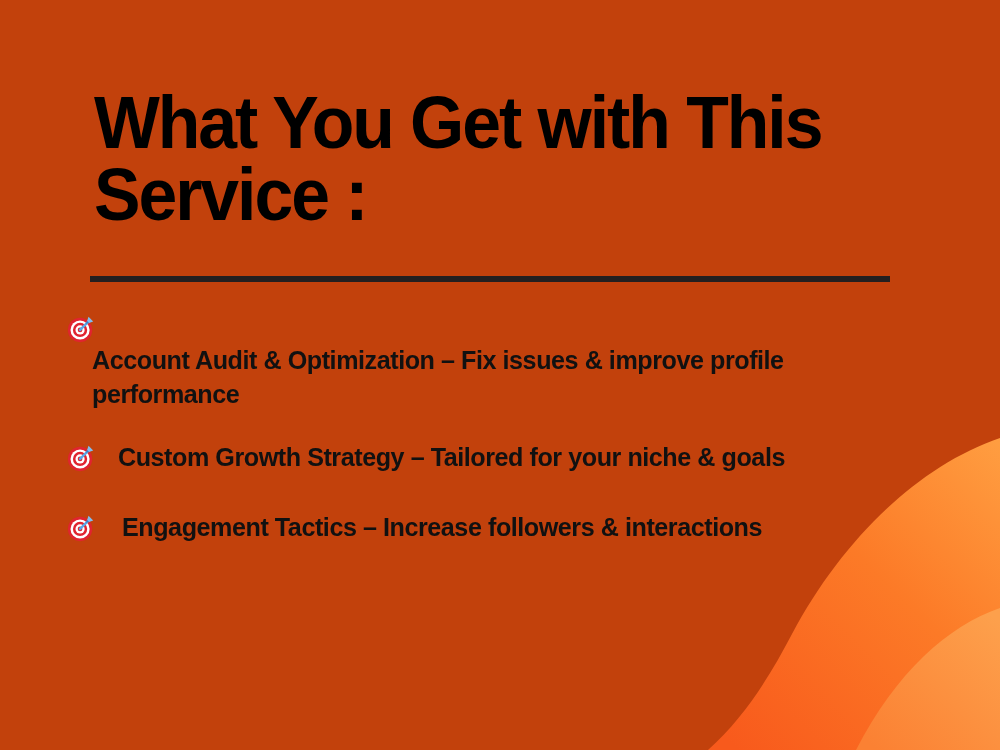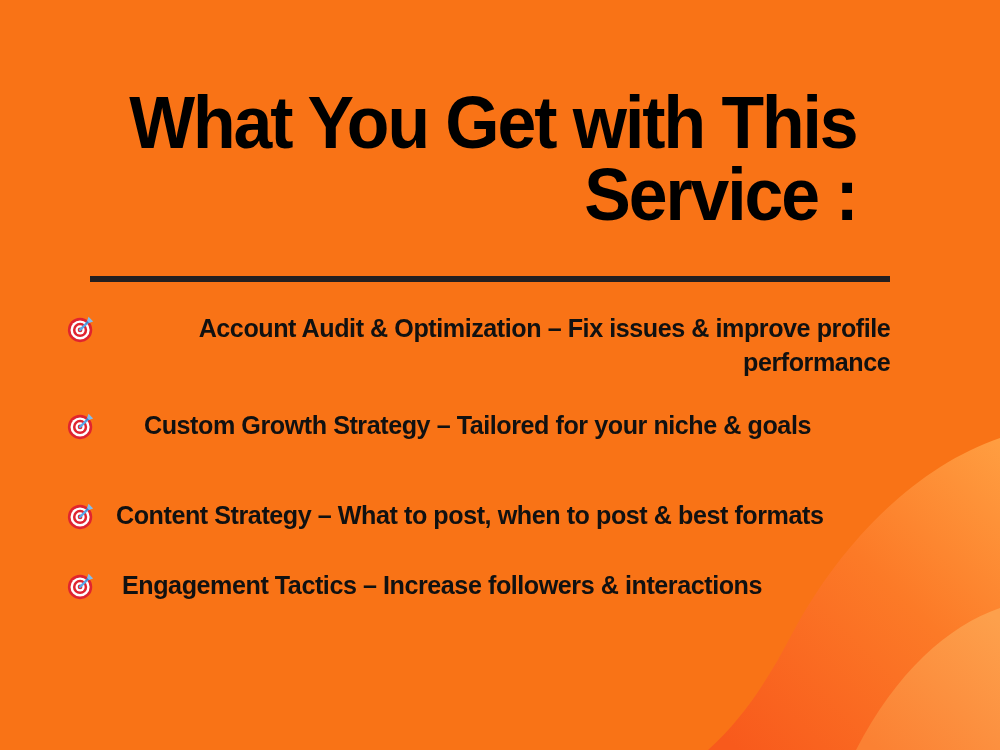--- a/index.html
+++ b/index.html
@@ -12,23 +12,22 @@
     height: 750px;
     background: #ffffff;
     font-family: "Liberation Sans", sans-serif;
     overflow: hidden;
   }
 
   .slide {
     position: relative;
     width: 1000px;
     height: 750px;
-    background: #f97316;
+    background: #c2410c;
     overflow: hidden;
-    text-align: right;
   }
 
   
   .corner-decor {
     position: absolute;
     right: 0;
     bottom: 0;
     width: 340px;
     height: 330px;
     pointer-events: none;
@@ -108,23 +107,23 @@
     font-size: 25.5px;
     line-height: 1.32;
     letter-spacing: -0.45px;
     color: #111111;
     margin-left: 20px;
     transform: scaleX(0.985);
     transform-origin: left top;
   }
 
   
-  .row-1 { margin-bottom: 30px; }
+  .row-1 { margin-bottom: 30px; flex-direction: column; }
   .row-1 .bullet-text { margin-left: 26px; max-width: 780px; }
-  .row-2 { margin-bottom: 56px; gap: 26px; }
+  .row-2 { margin-bottom: 36px; }
   .row-2 .bullet-text { margin-left: 22px; }
   .row-3 { margin-bottom: 36px; }
   .row-3 .bullet-text { margin-left: 20px; }
   .row-4 .bullet-text { margin-left: 26px; }
 </style>
 </head>
 <body>
 
 <div class="slide">
 
@@ -182,35 +181,20 @@
           <circle cx="15" cy="17" r="4.9" fill="#FFFFFF"></circle>
           <circle cx="15" cy="17" r="2.5" fill="#E0242F"></circle>
           <path d="M15 17 L25 7" stroke="#5AA7E8" stroke-width="2.6" stroke-linecap="round"></path>
           <path d="M24 3 L29 8 L24.5 9.5 L22.5 7.5 Z" fill="#7FBDF0"></path>
           <path d="M22.5 7.5 L24.5 9.5 L21 10.5 Z" fill="#3C7FC4"></path>
         </svg>
       </span>
       <span class="bullet-text">Custom Growth Strategy – Tailored for your niche &amp; goals</span>
     </li>
 
-    <li class="bullet-item row-3">
-      <span class="bullet-icon">
-        <svg viewBox="0 0 32 32" xmlns="http://www.w3.org/2000/svg" aria-hidden="true">
-          <circle cx="15" cy="17" r="13" fill="#E0242F"></circle>
-          <circle cx="15" cy="17" r="10.2" fill="#FFFFFF"></circle>
-          <circle cx="15" cy="17" r="7.6" fill="#E0242F"></circle>
-          <circle cx="15" cy="17" r="4.9" fill="#FFFFFF"></circle>
-          <circle cx="15" cy="17" r="2.5" fill="#E0242F"></circle>
-          <path d="M15 17 L25 7" stroke="#5AA7E8" stroke-width="2.6" stroke-linecap="round"></path>
-          <path d="M24 3 L29 8 L24.5 9.5 L22.5 7.5 Z" fill="#7FBDF0"></path>
-          <path d="M22.5 7.5 L24.5 9.5 L21 10.5 Z" fill="#3C7FC4"></path>
-        </svg>
-      </span>
-      <span class="bullet-text">Content Strategy – What to post, when to post &amp; best formats</span>
-    </li>
 
     <li class="bullet-item row-4">
       <span class="bullet-icon">
         <svg viewBox="0 0 32 32" xmlns="http://www.w3.org/2000/svg" aria-hidden="true">
           <circle cx="15" cy="17" r="13" fill="#E0242F"></circle>
           <circle cx="15" cy="17" r="10.2" fill="#FFFFFF"></circle>
           <circle cx="15" cy="17" r="7.6" fill="#E0242F"></circle>
           <circle cx="15" cy="17" r="4.9" fill="#FFFFFF"></circle>
           <circle cx="15" cy="17" r="2.5" fill="#E0242F"></circle>
           <path d="M15 17 L25 7" stroke="#5AA7E8" stroke-width="2.6" stroke-linecap="round"></path>

